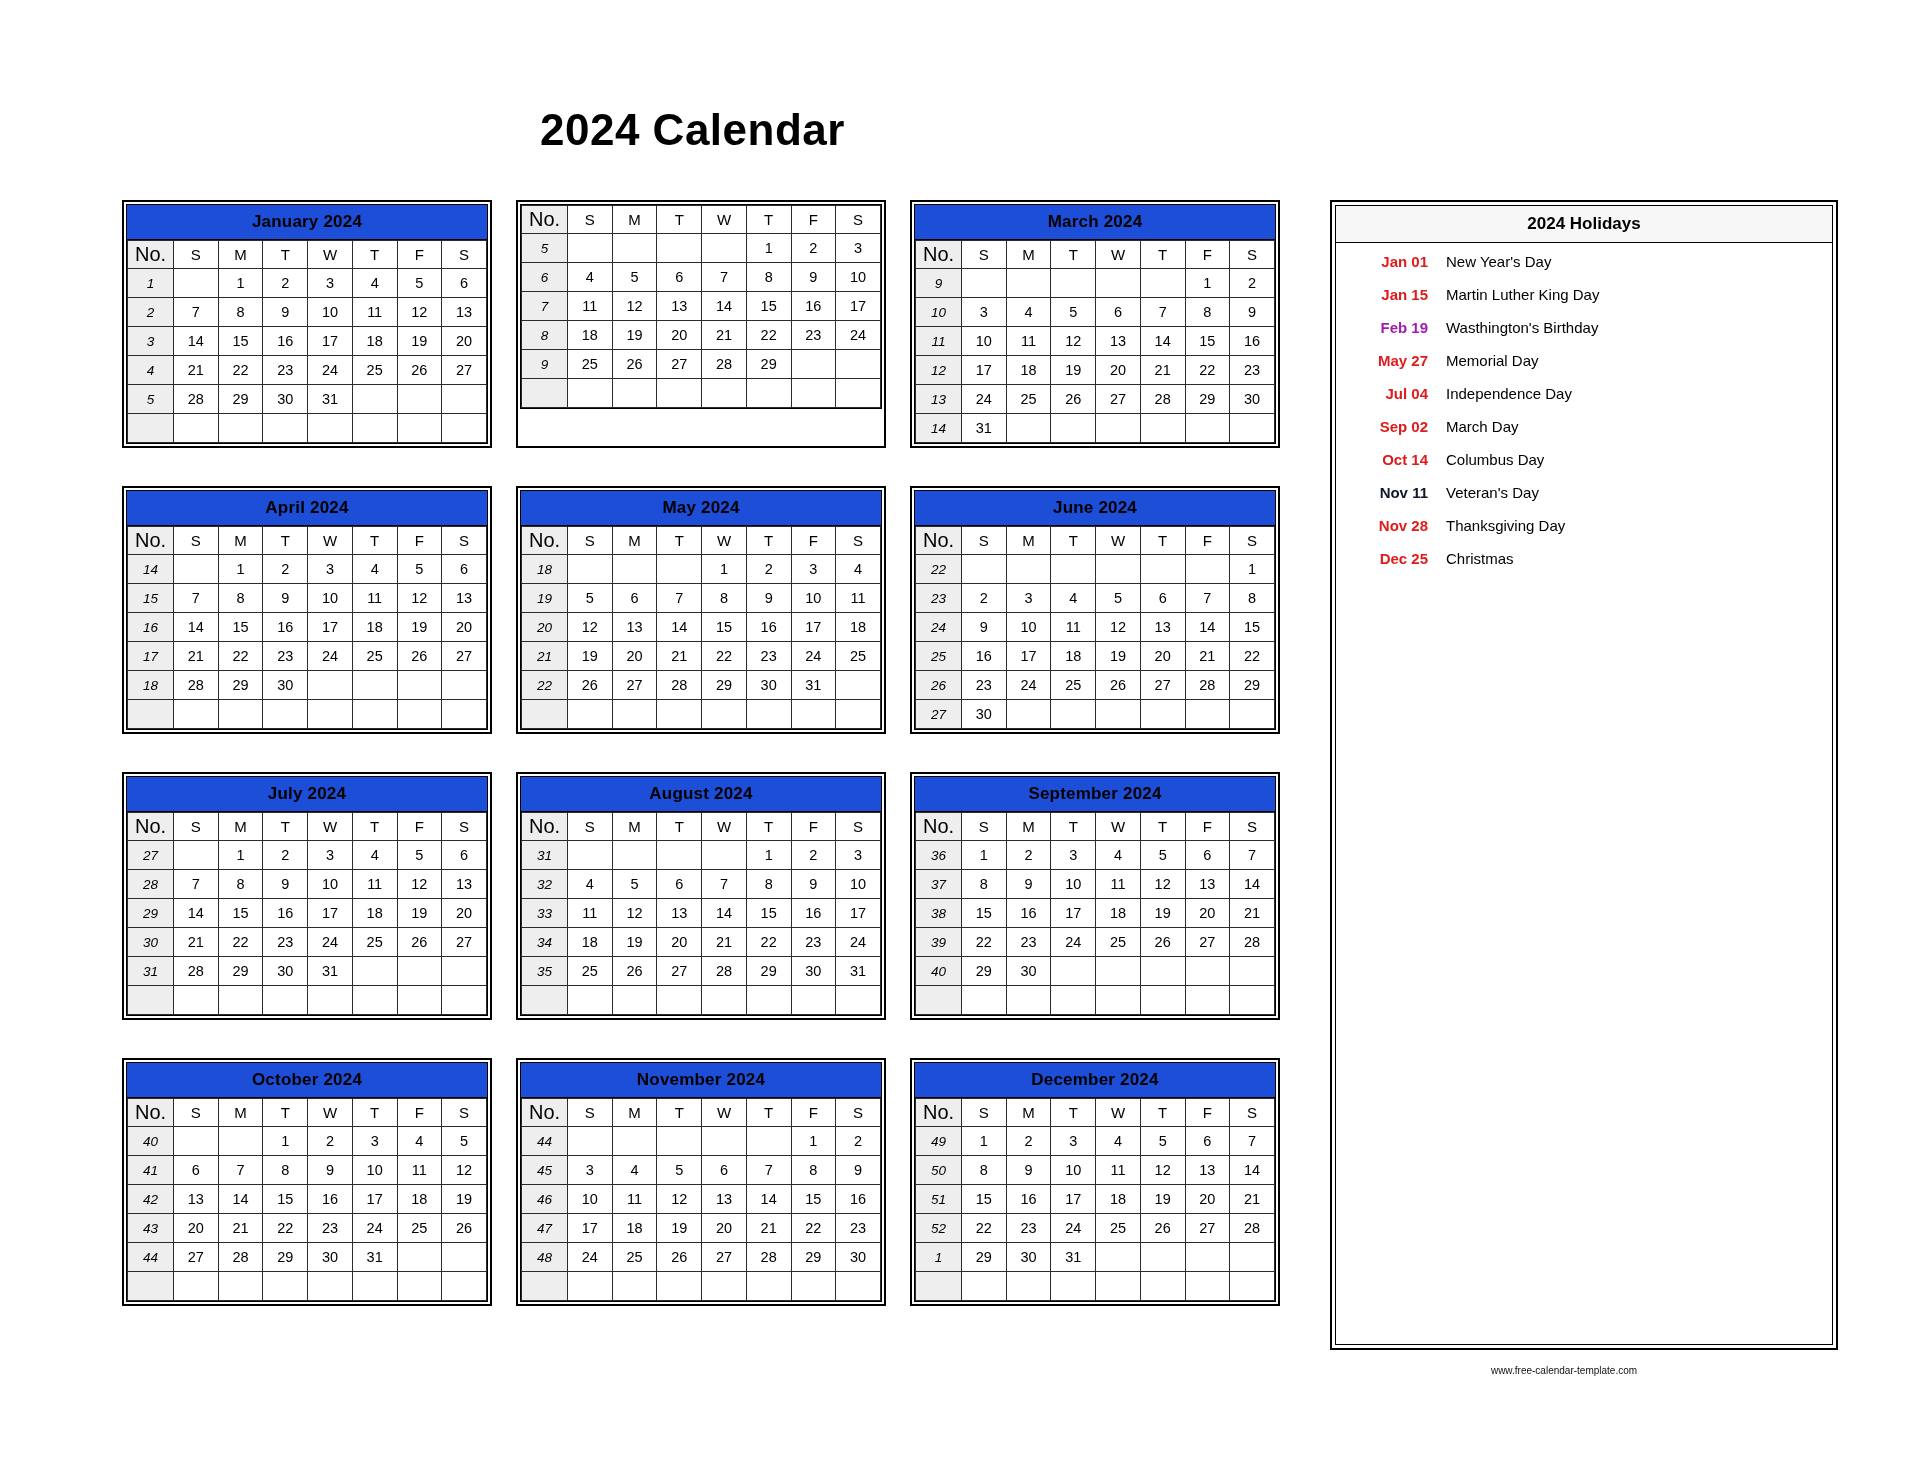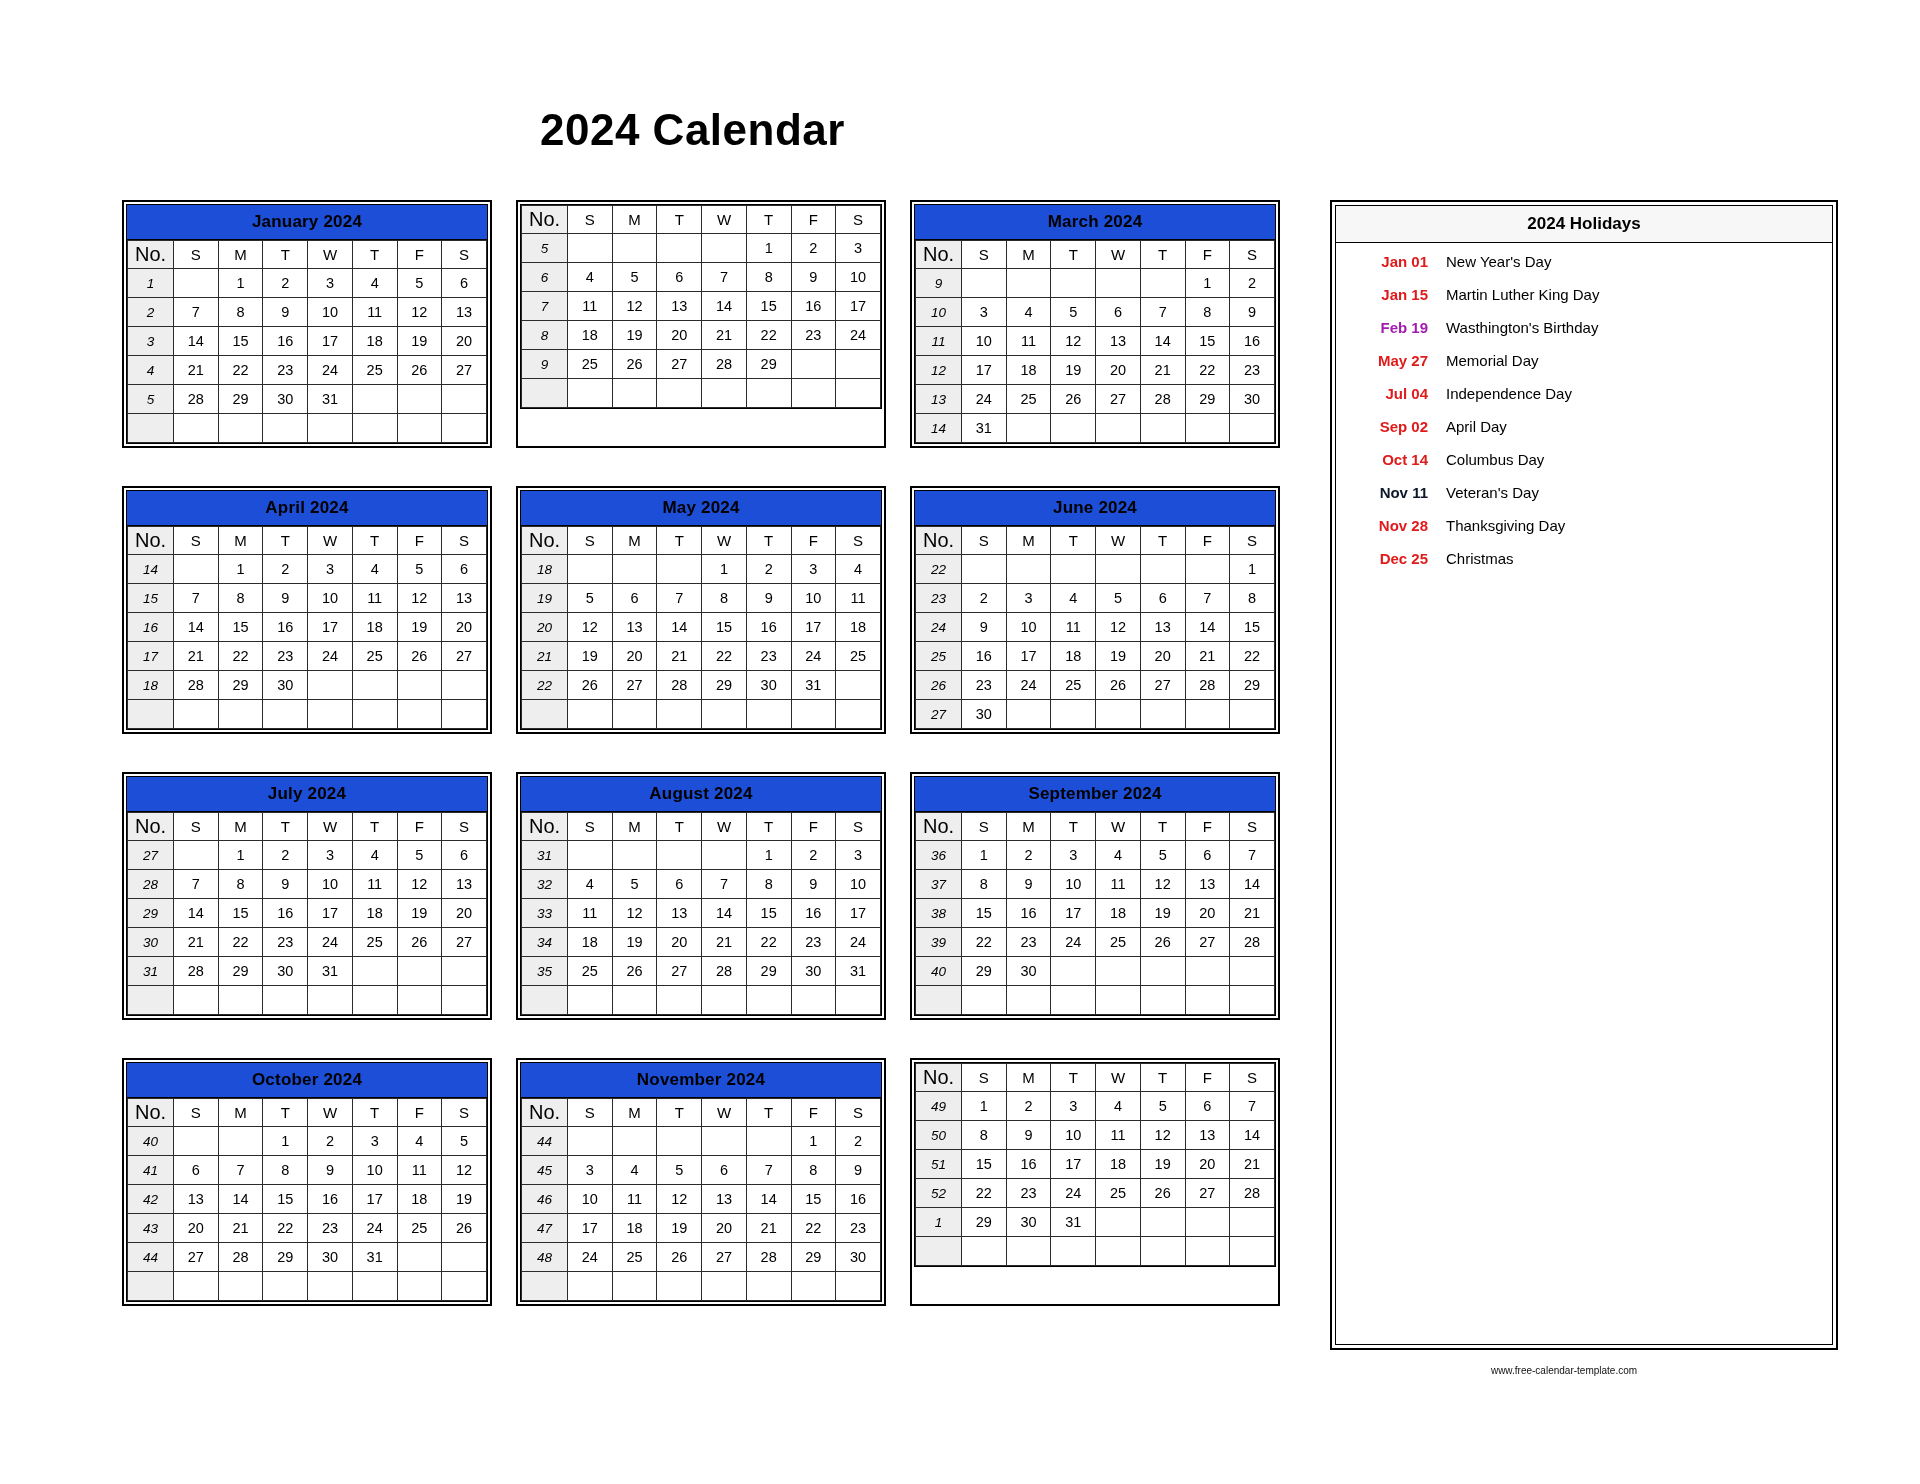--- a/index.html
+++ b/index.html
@@ -1056,20 +1056,21 @@
                   <td></td>
                   <td></td>
                   <td></td>
                 </tr>
               </tbody>
             </table>
           </div>
         </div>
         <div class="month">
           <div class="month-inner">
+            <div class="month-title">December 2024</div>
             <table class="cal">
               <thead>
                 <tr>
                   <th>No.</th>
                   <th>S</th>
                   <th>M</th>
                   <th>T</th>
                   <th>W</th>
                   <th>T</th>
                   <th>F</th>
@@ -1163,21 +1164,21 @@
           <div class="holiday-row">
             <div class="holiday-date" style="color: rgb(224, 27, 27);">May 27</div>
             <div class="holiday-name">Memorial Day</div>
           </div>
           <div class="holiday-row">
             <div class="holiday-date" style="color: rgb(224, 27, 27);">Jul 04</div>
             <div class="holiday-name">Independence Day</div>
           </div>
           <div class="holiday-row">
             <div class="holiday-date" style="color: rgb(224, 27, 27);">Sep 02</div>
-            <div class="holiday-name">April Day</div>
+            <div class="holiday-name">March Day</div>
           </div>
           <div class="holiday-row">
             <div class="holiday-date" style="color: rgb(224, 27, 27);">Oct 14</div>
             <div class="holiday-name">Columbus Day</div>
           </div>
           <div class="holiday-row">
             <div class="holiday-date" style="color: #0f172a;">Nov 11</div>
             <div class="holiday-name">Veteran's Day</div>
           </div>
           <div class="holiday-row">

